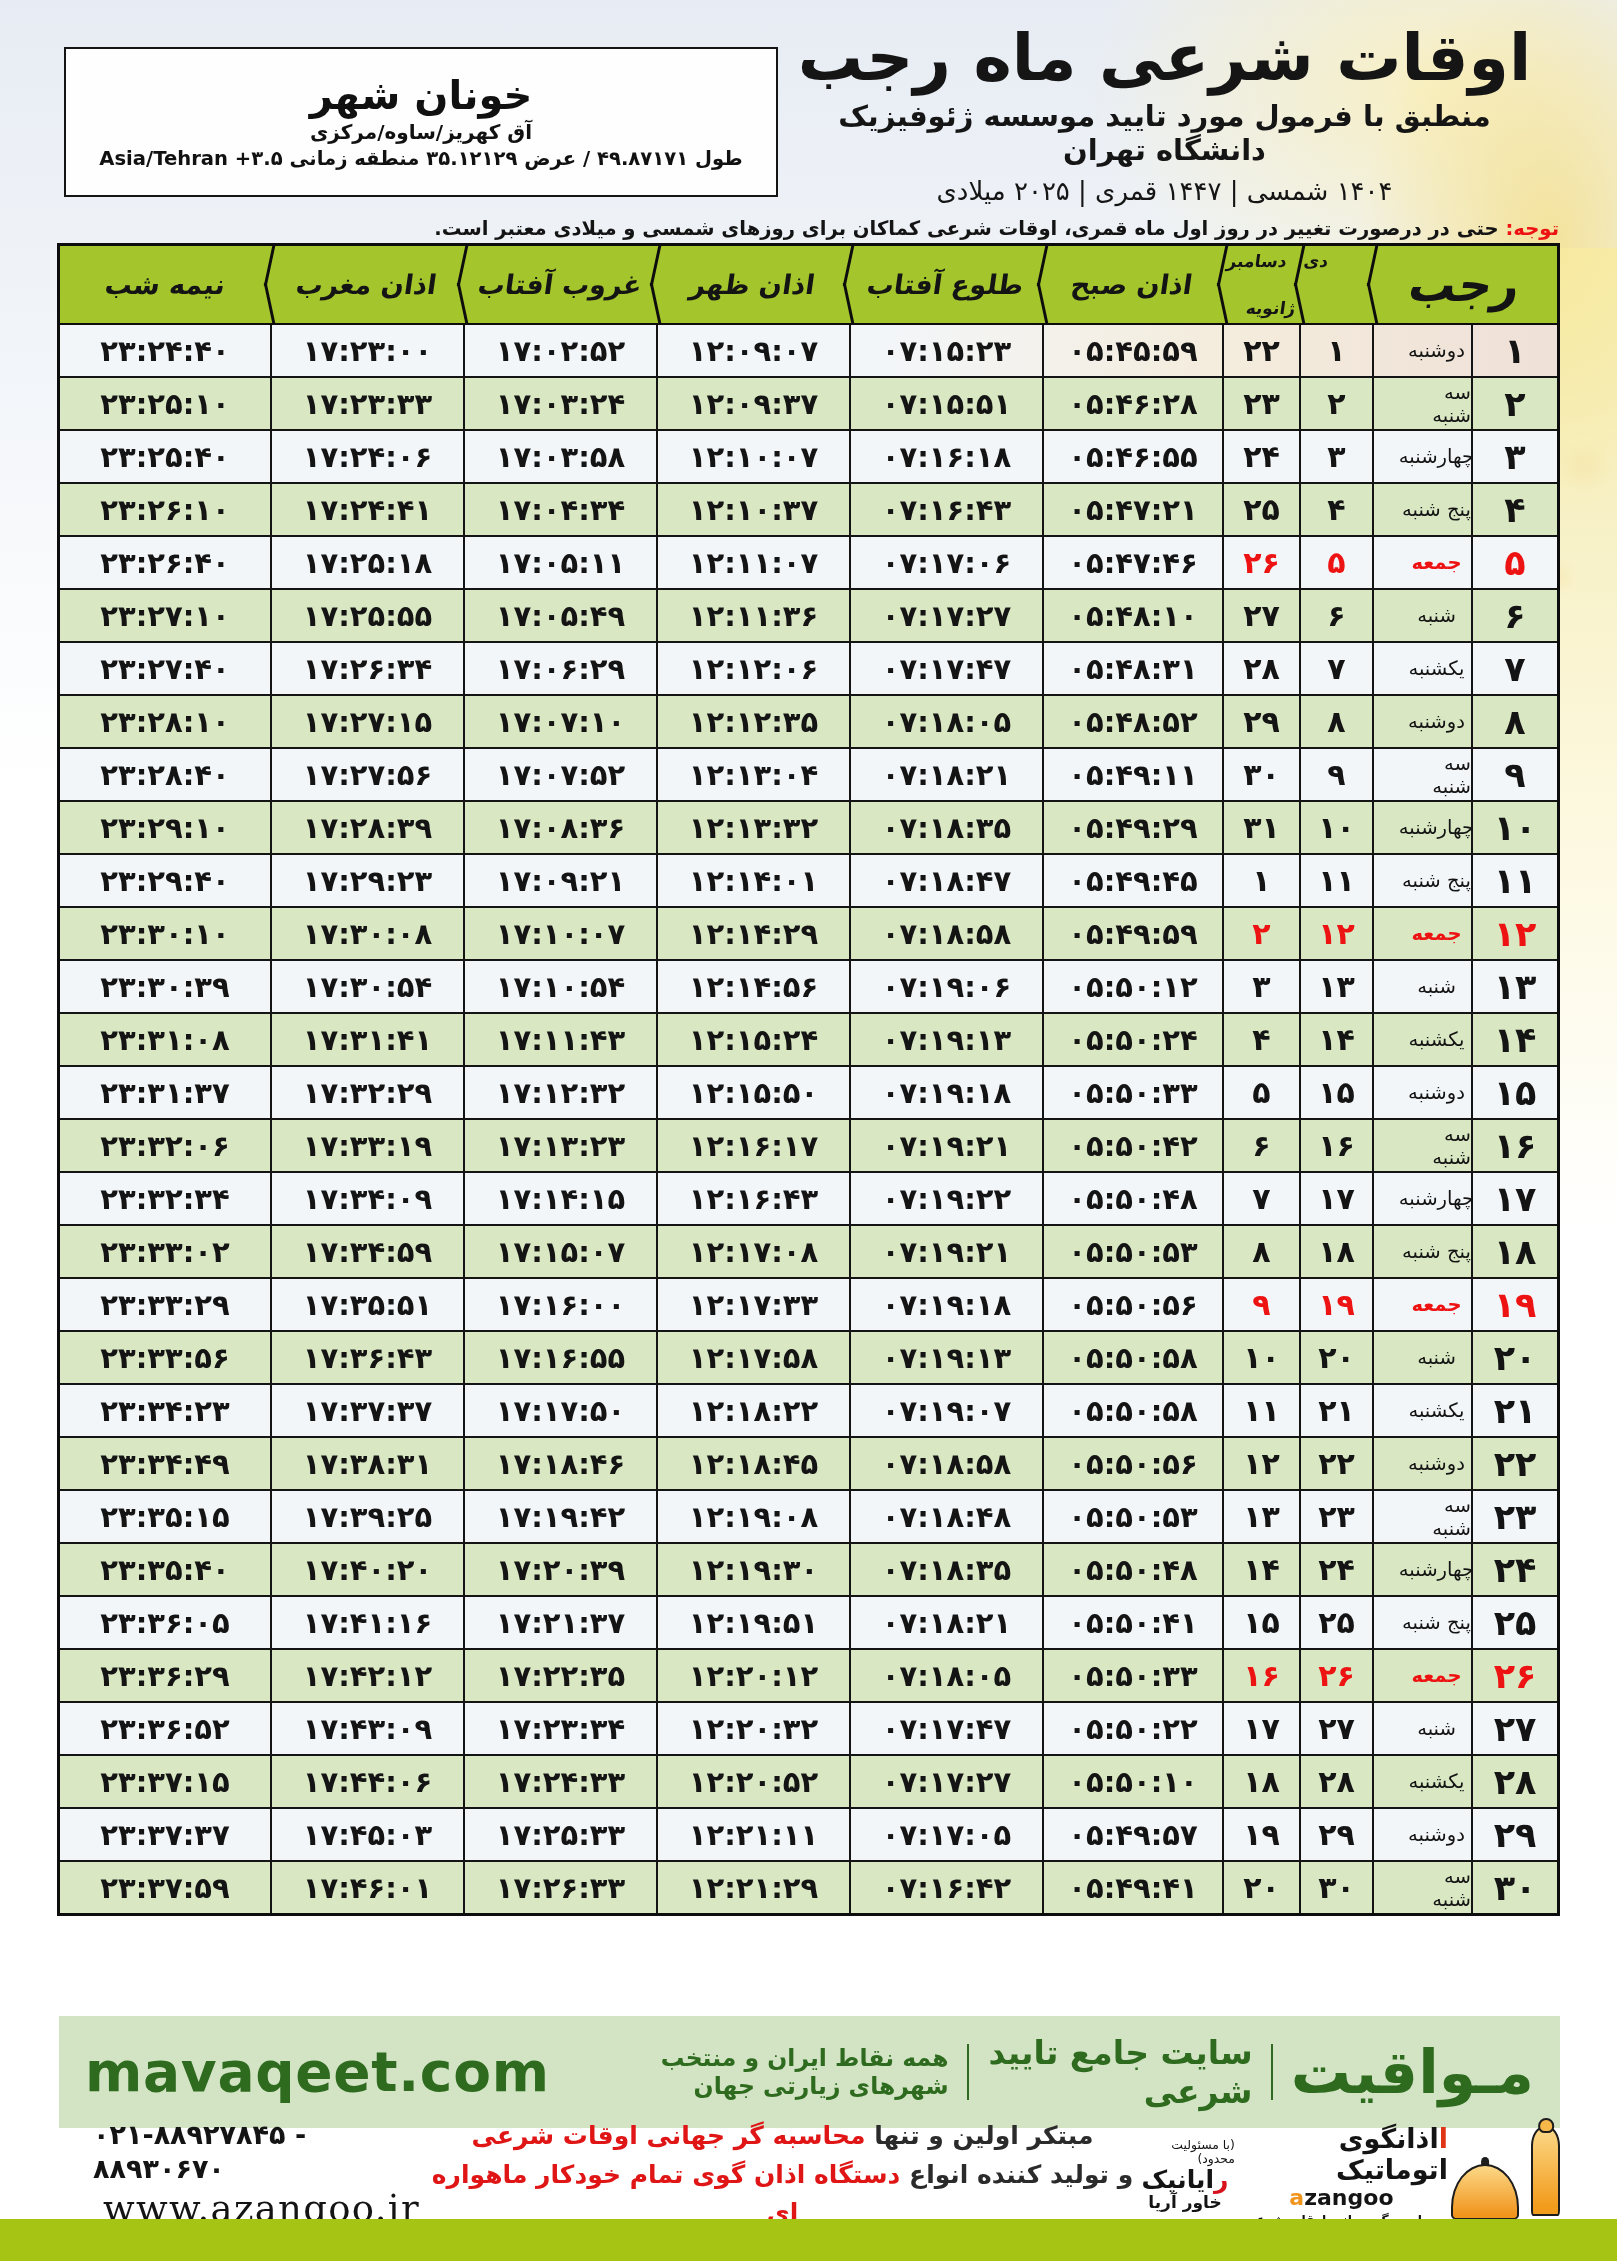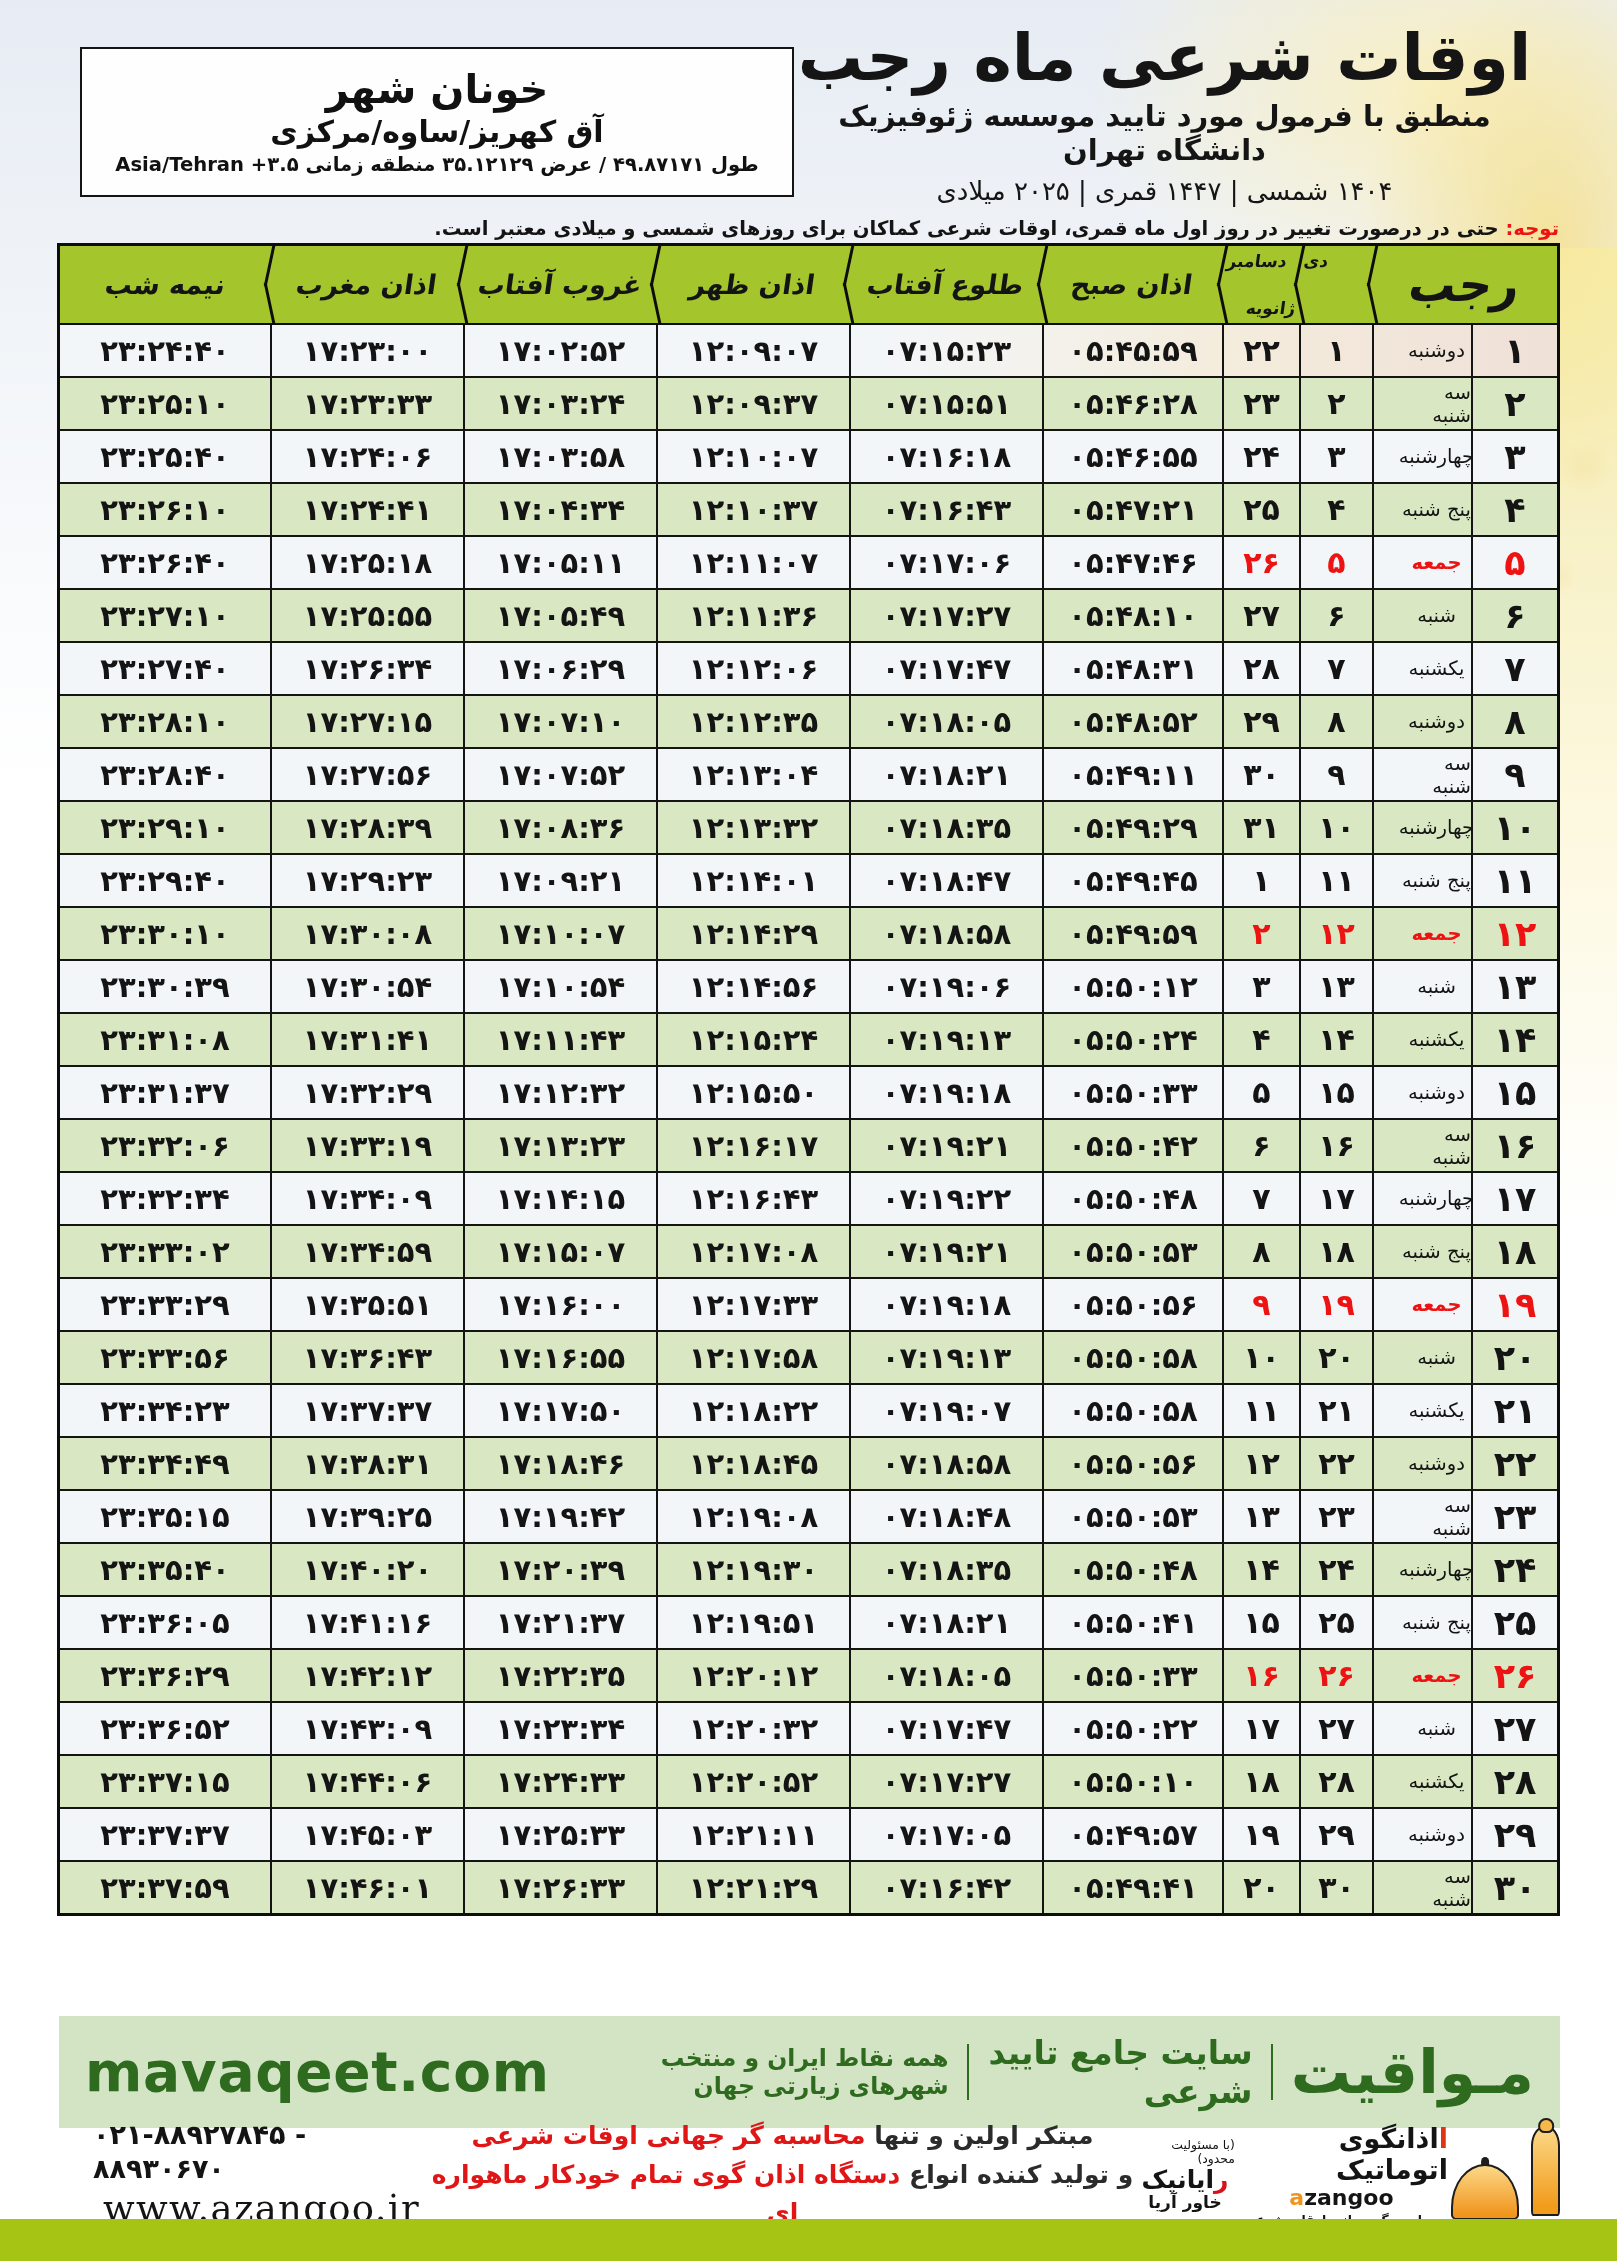--- a/index.html
+++ b/index.html
@@ -21,27 +21,27 @@
       radial-gradient(circle 59px at 88% 34%,rgba(235,170,90,.25),rgba(235,170,90,0) 70%),
       radial-gradient(circle 39px at 96% 42%,rgba(235,170,90,.22),rgba(235,170,90,0) 70%),
       radial-gradient(circle 29px at 93% 52%,rgba(235,170,90,.18),rgba(235,170,90,0) 70%);
   }
   .bg-right-strip{
     position:absolute;right:0;top:248px;width:59px;height:979px;
     background:linear-gradient(180deg,rgba(248,235,160,.8),rgba(248,235,160,0));
   }
   
   .city-box{
-    position:absolute;left:80px;top:47px;width:710px;height:146px;
+    position:absolute;left:64px;top:47px;width:710px;height:146px;
     background:rgba(255,255,255,.93);border:2.6px solid #141414;
     display:flex;flex-direction:column;align-items:center;justify-content:center;
     direction:rtl;text-align:center;gap:3.9px;
   }
   .city-name{font-size:40px;font-weight:bold;color:#111;line-height:1.05;}
-  .city-region{font-size:30px;font-weight:bold;color:#111;}
+  .city-region{font-size:20px;font-weight:bold;color:#111;}
   .city-coords{font-size:19.6px;font-weight:bold;color:#111;}
   
   .title-block{
     position:absolute;right:72px;top:22px;width:763px;
     direction:rtl;text-align:center;
   }
   .main-title{font-size:65px;font-weight:bold;color:#151515;line-height:1.1;margin:0;}
   .sub-title{font-size:29px;font-weight:bold;color:#151515;margin-top:5.2px;}
   .date-line{font-size:26px;color:#151515;margin-top:9px;}
   

